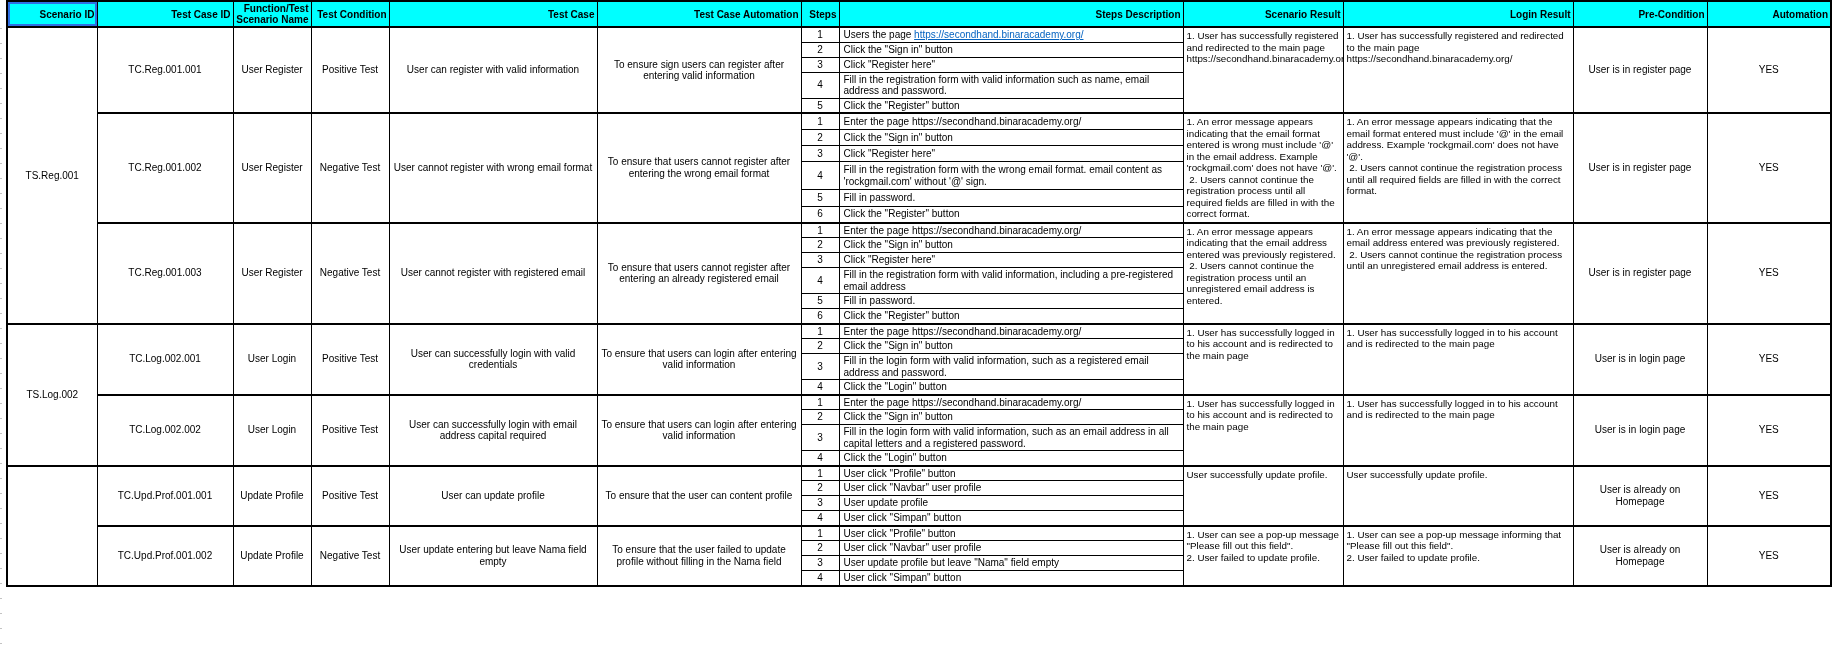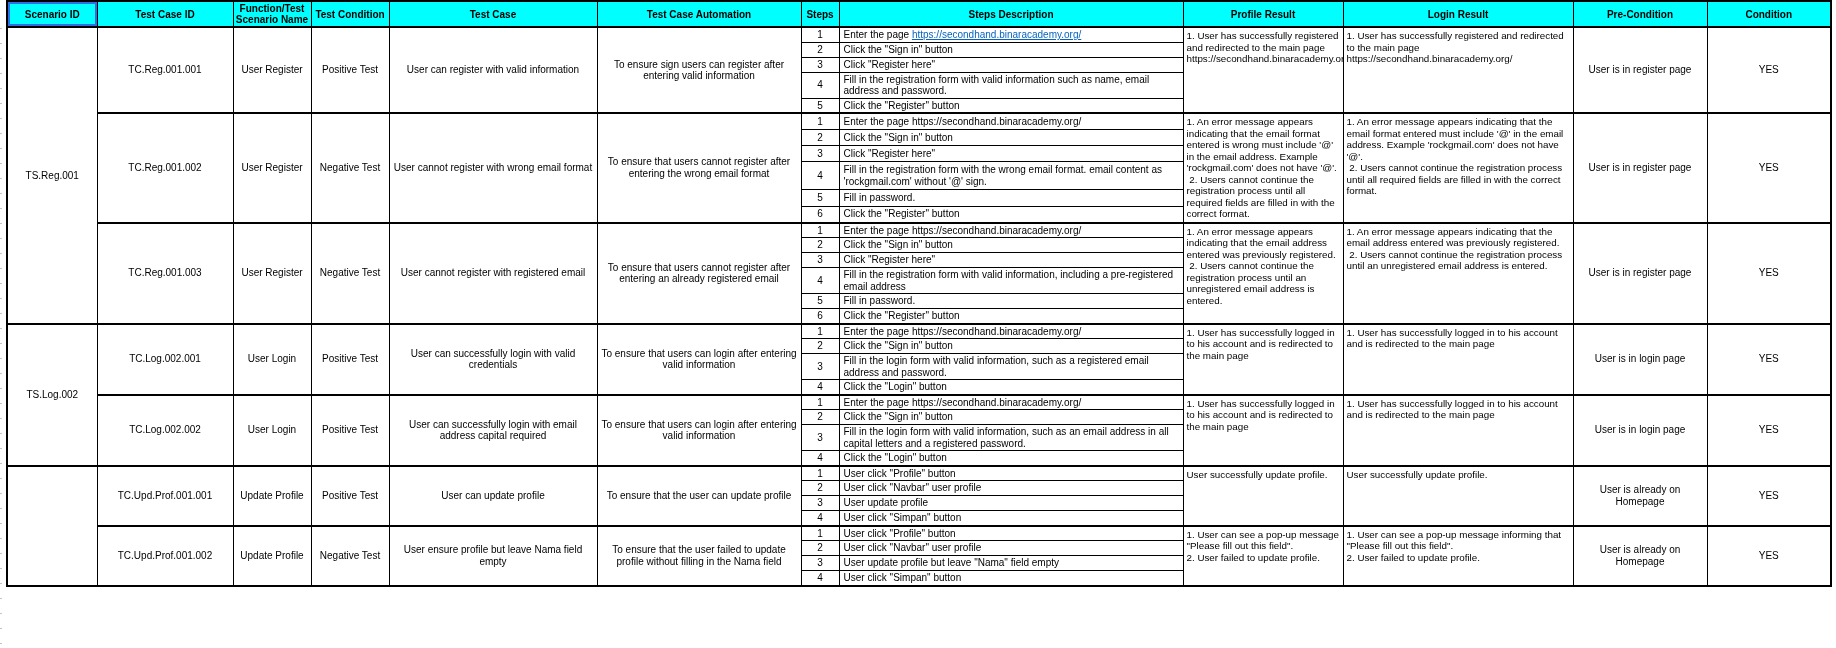--- a/index.html
+++ b/index.html
@@ -21,21 +21,21 @@
     background:repeating-linear-gradient(to bottom,#b9b9b9 0 1px,transparent 1px 15px);
     opacity:.85;
   }
   table{border-collapse:collapse;table-layout:fixed;width:1824px;border:2px solid var(--border);}
   col.c-scenario{width:90px;}  col.c-tcid{width:136px;}   col.c-func{width:78px;}
   col.c-cond{width:78px;}      col.c-case{width:208px;}   col.c-desc{width:204px;}
   col.c-steps{width:38px;}     col.c-stepdesc{width:344px;}col.c-exp{width:160px;}
   col.c-act{width:230px;}      col.c-pre{width:134px;}    col.c-auto{width:124px;}
   th{
     background:var(--header-bg);border:1px solid var(--border);border-bottom:2px solid var(--border);
-    font-size:10px;font-weight:bold;text-align:center;vertical-align:middle;
+    font-size:10px;font-weight:bold;text-align:right;vertical-align:middle;
     height:24px;padding:1px 2px;line-height:11px;margin-top:22px;
   }
   th.selected{box-shadow:inset 0 0 0 2px var(--sel);position:relative;}
   td{
     border:1px solid var(--border);font-size:10px;line-height:11.5px;
     padding:1px 3px;vertical-align:middle;overflow:hidden;
   }
   tr.case-top > td{border-top:2px solid var(--border);}
   td.center{text-align:center;}
   td.step-num{text-align:center;height:15px;}
@@ -66,36 +66,36 @@
     <thead>
         <tr>
           <th class="selected">Scenario ID</th>
           <th>Test Case ID</th>
           <th>Function/Test Scenario Name</th>
           <th>Test Condition</th>
           <th>Test Case</th>
           <th>Test Case Automation</th>
           <th>Steps</th>
           <th>Steps Description</th>
-          <th>Profile Result</th>
+          <th>Scenario Result</th>
           <th>Login Result</th>
           <th>Pre-Condition</th>
-          <th>Condition</th>
+          <th>Automation</th>
         </tr>
       </thead>
     <tbody>
         <tr class="case-top">
           <td class="center" rowspan="17">TS.Reg.001</td>
           <td class="center" rowspan="5">TC.Reg.001.001</td>
           <td class="center" rowspan="5">User Register</td>
           <td class="center" rowspan="5">Positive Test</td>
           <td class="center" rowspan="5">User can register with valid information</td>
           <td class="center" rowspan="5">To ensure sign users can register after entering valid information</td>
           <td class="step-num">1</td>
-          <td class="step-desc"><span>Enter the page </span><span class="link">https://secondhand.binaracademy.org/</span></td>
+          <td class="step-desc"><span>Users the page </span><span class="link">https://secondhand.binaracademy.org/</span></td>
           <td class="prewrap" rowspan="5">1. User has successfully registered and redirected to the main page https://secondhand.binaracademy.org/</td>
           <td class="prewrap" rowspan="5">1. User has successfully registered and redirected to the main page
 https://secondhand.binaracademy.org/</td>
           <td class="center" rowspan="5">User is in register page</td>
           <td class="center" rowspan="5">YES</td>
         </tr>
         <tr>
           <td class="step-num">2</td>
           <td class="step-desc">Click the "Sign in" button</td>
         </tr>
@@ -231,21 +231,21 @@
         <tr>
           <td class="step-num">4</td>
           <td class="step-desc">Click the "Login" button</td>
         </tr>
         <tr class="case-top">
           <td class="center" rowspan="8"></td>
           <td class="center" rowspan="4">TC.Upd.Prof.001.001</td>
           <td class="center" rowspan="4">Update Profile</td>
           <td class="center" rowspan="4">Positive Test</td>
           <td class="center" rowspan="4">User can update profile</td>
-          <td class="center" rowspan="4">To ensure that the user can update profile</td>
+          <td class="center" rowspan="4">To ensure that the user can content profile</td>
           <td class="step-num">1</td>
           <td class="step-desc">User click "Profile" button</td>
           <td class="prewrap" rowspan="4">User successfully update profile.</td>
           <td class="prewrap" rowspan="4">User successfully update profile.</td>
           <td class="center" rowspan="4">User is already on Homepage</td>
           <td class="center" rowspan="4">YES</td>
         </tr>
         <tr>
           <td class="step-num">2</td>
           <td class="step-desc">User click "Navbar" user profile</td>
@@ -255,21 +255,21 @@
           <td class="step-desc">User update profile</td>
         </tr>
         <tr>
           <td class="step-num">4</td>
           <td class="step-desc">User click "Simpan" button</td>
         </tr>
         <tr class="case-top">
           <td class="center" rowspan="4">TC.Upd.Prof.001.002</td>
           <td class="center" rowspan="4">Update Profile</td>
           <td class="center" rowspan="4">Negative Test</td>
-          <td class="center" rowspan="4">User ensure profile but leave Nama field empty</td>
+          <td class="center" rowspan="4">User update entering but leave Nama field empty</td>
           <td class="center" rowspan="4">To ensure that the user failed to update profile without filling in the Nama field</td>
           <td class="step-num">1</td>
           <td class="step-desc">User click "Profile" button</td>
           <td class="prewrap" rowspan="4">1. User can see a pop-up message "Please fill out this field".
 2. User failed to update profile.</td>
           <td class="prewrap" rowspan="4">1. User can see a pop-up message informing that "Please fill out this field".
 2. User failed to update profile.</td>
           <td class="center" rowspan="4">User is already on Homepage</td>
           <td class="center" rowspan="4">YES</td>
         </tr>

